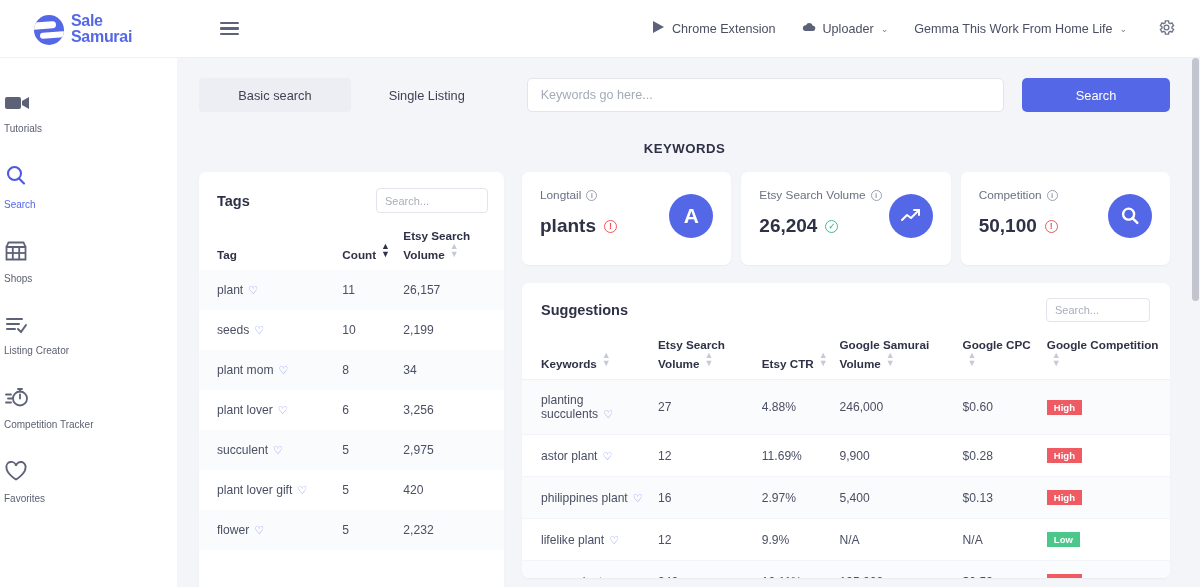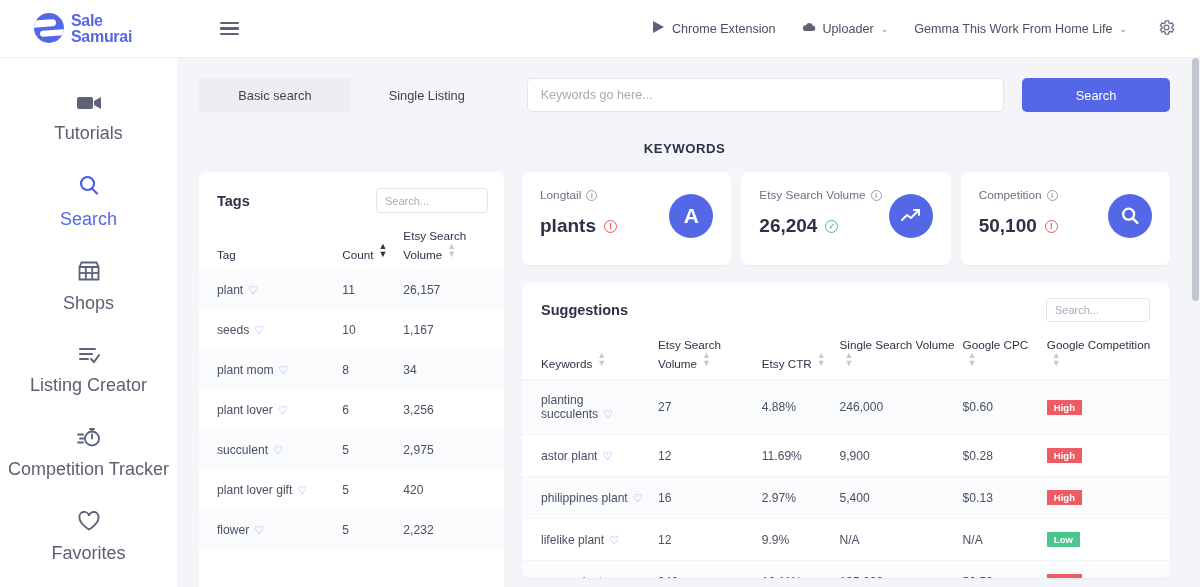--- a/index.html
+++ b/index.html
@@ -11,21 +11,21 @@
     color: #3f4254;
   }
   .app { position: relative; width: 1200px; height: 587px; }
 
   
   .header {
     position: absolute; top: 0; left: 0; width: 1200px; height: 58px;
     background: #ffffff; display: flex; align-items: center;
     border-bottom: 1px solid #eef0f4; z-index: 5;
   }
-  .logo-wrap { display: flex; align-items: flex-start; margin-left: 34px; width: 140px; }
+  .logo-wrap { display: flex; align-items: flex-end; margin-left: 34px; width: 140px; }
   .logo-mark {
     width: 30px; height: 30px; border-radius: 50%;
     background: #5468e7; position: relative; flex: none;
     overflow: hidden;
   }
   .logo-mark::before {
     content: ""; position: absolute; left: -4px; top: 7px;
     width: 26px; height: 7px; background: #fff; border-radius: 4px;
     transform: rotate(-4deg);
   }
@@ -49,23 +49,23 @@
   .hr-item { display: flex; align-items: center; gap: 7px; cursor: pointer; white-space: nowrap; }
   .caret { font-size: 9px; color: #7a8093; }
   .gear-btn { margin-left: 4px; cursor: pointer; color: #6d7486; }
 
   
   .sidebar {
     position: absolute; top: 58px; left: 0; width: 177px; height: 529px;
     background: #ffffff; padding-top: 22px; overflow: hidden;
   }
   .side-item {
-    display: flex; flex-direction: column; align-items: center;
+    display: flex; flex-direction: column; 
     gap: 11px; padding: 14px 4px 16px; cursor: pointer;
-    font-size: 18px; color: #5c6172;
+    font-size: 10px; color: #5c6172;
   }
   .side-item .si-icon { color: #5e6278; display: flex; }
   .side-item.active { color: #5468e7; }
   .side-item.active .si-icon { color: #4a5ae4; }
 
   
   .main {
     position: absolute; top: 58px; left: 177px;
     width: 1015px; height: 529px; padding: 18px 22px 0 22px;
   }
@@ -115,21 +115,21 @@
   .tags-title { font-size: 14.5px; font-weight: bold; color: #2f3246; }
   .mini-search {
     width: 112px; height: 25px; border: 1px solid #e2e5ec; border-radius: 4px;
     padding: 0 8px; font-size: 11px; color: #3f4254; background: #fff;
     font-family: "Liberation Sans", sans-serif;
   }
   .mini-search::placeholder { color: #a9aebc; }
 
   table.tbl { width: 100%; border-collapse: collapse; }
   table.tbl th {
-    font-size: 11.7px; font-weight: normal; color: #2f3246;
+    font-size: 11.7px; font-weight: bold; color: #2f3246;
     text-align: left; vertical-align: bottom; padding: 16px 6px 9px 0;
   }
   table.tbl td {
     font-size: 12.1px; color: #4a4f63; padding: 13px 6px 13px 0;
     vertical-align: middle;
   }
   .tags-card th:first-child, .tags-card td:first-child { padding-left: 18px; }
   .tags-card tbody tr:nth-child(odd) { background: #fafbfc; }
   .hrt { color: #8b97f0; font-size: 11px; margin-left: 5px; }
   .sort { display: inline-block; margin-left: 5px; color: #c6cad6; font-size: 9px; line-height: 8px; vertical-align: 2px; }
@@ -351,21 +351,21 @@
             </thead>
             <tbody>
               <tr>
                 <td><span>plant</span><span class="hrt">♡</span></td>
                 <td>11</td>
                 <td>26,157</td>
               </tr>
               <tr>
                 <td><span>seeds</span><span class="hrt">♡</span></td>
                 <td>10</td>
-                <td>1,167</td>
+                <td>2,199</td>
               </tr>
               <tr>
                 <td><span>plant mom</span><span class="hrt">♡</span></td>
                 <td>8</td>
                 <td>34</td>
               </tr>
               <tr>
                 <td><span>plant lover</span><span class="hrt">♡</span></td>
                 <td>6</td>
                 <td>3,256</td>
@@ -450,21 +450,21 @@
           <div class="sug-head">
             <div class="sug-title">Suggestions</div>
             <input class="mini-search sug-search" value="" placeholder="Search..." style="">
           </div>
           <table class="tbl">
             <thead>
               <tr>
                 <th style="width:21%"><span>Keywords</span><span class="sort">▲<br>▼</span></th>
                 <th style="width:16%"><span>Etsy Search Volume</span><span class="sort">▲<br>▼</span></th>
                 <th style="width:12%"><span>Etsy CTR</span><span class="sort">▲<br>▼</span></th>
-                <th style="width:19%"><span>Single Search Volume</span><span class="sort">▲<br>▼</span></th>
+                <th style="width:19%"><span>Google Samurai Volume</span><span class="sort">▲<br>▼</span></th>
                 <th style="width:13%"><span>Google CPC</span><span class="sort">▲<br>▼</span></th>
                 <th style="width:19%"><span>Google Competition</span><span class="sort">▲<br>▼</span></th>
               </tr>
             </thead>
             <tbody>
               <tr>
                 <td><span>planting succulents</span><span class="hrt">♡</span></td>
                 <td>27</td>
                 <td>4.88%</td>
                 <td>246,000</td>

